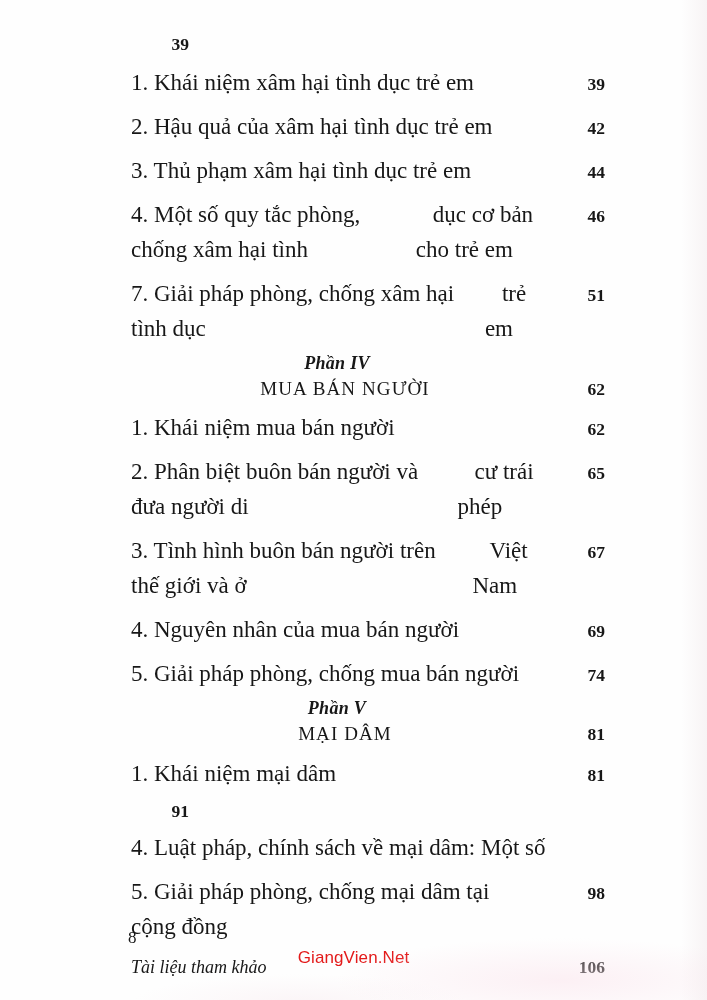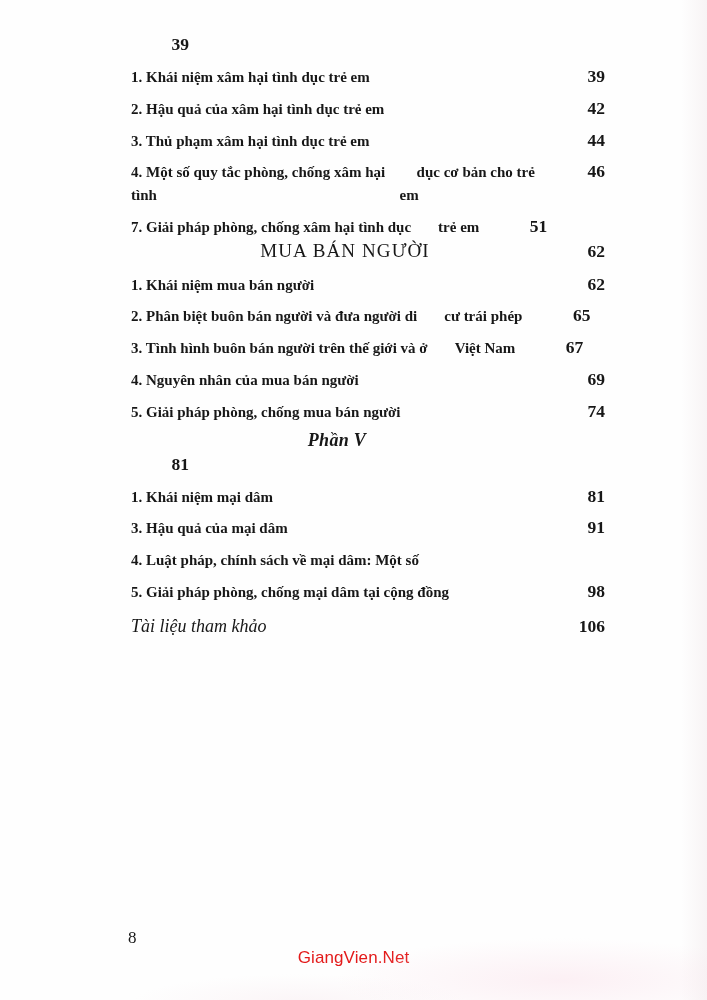--- a/index.html
+++ b/index.html
@@ -69,24 +69,23 @@
   }
 
   
   .entry {
     display: flex;
     align-items: baseline;
     margin-top: 9px;
   }
   .entry-text {
     flex: 1 1 auto;
-    font-size: 15px;
+    font-size: 23px;
     line-height: 1.52;
     padding-right: 10px;
-    font-weight: bold;
   }
   .entry-text.justify > .ln1 {
     text-align: justify;
     text-align-last: justify;
   }
   .entry-text .ln2 {
     padding-left: 17px;
   }
   .entry.italic .entry-text {
     font-style: italic;
@@ -182,20 +181,21 @@
           </div>
           <div class="stack-row">
             <div class="entry-text"><span class="ln2">trẻ em</span></div>
             <div class="pnum">51</div>
           </div>
         </div>
       </div>
     </div>
 
     <div>
+      <div class="part-label">Phần IV</div>
       <div class="part-title-row">
         <div class="part-title">MUA BÁN NGƯỜI</div>
         <div class="pnum">62</div>
       </div>
 
       <div class="entry">
         <div class="entry-text">1. Khái niệm mua bán người</div>
         <div class="pnum">62</div>
       </div>
 
@@ -230,31 +230,31 @@
 
       <div class="entry">
         <div class="entry-text">5. Giải pháp phòng, chống mua bán người</div>
         <div class="pnum">74</div>
       </div>
     </div>
 
     <div>
       <div class="part-label">Phần V</div>
       <div class="part-title-row">
+        <div class="part-title">MẠI DÂM</div>
         <div class="pnum">81</div>
       </div>
 
       <div class="entry">
         <div class="entry-text">1. Khái niệm mại dâm</div>
         <div class="pnum">81</div>
       </div>
 
 
       <div class="entry">
-        <div class="entry-text">3. Hậu quả của mại dâm</div>
         <div class="pnum">91</div>
       </div>
 
       <div class="entry">
         <div class="entry-stack">
           <div class="stack-row">
             <div class="entry-text justify"><span class="ln1">4. Luật pháp, chính sách về mại dâm: Một số</span></div>
           </div>
         </div>
       </div>

